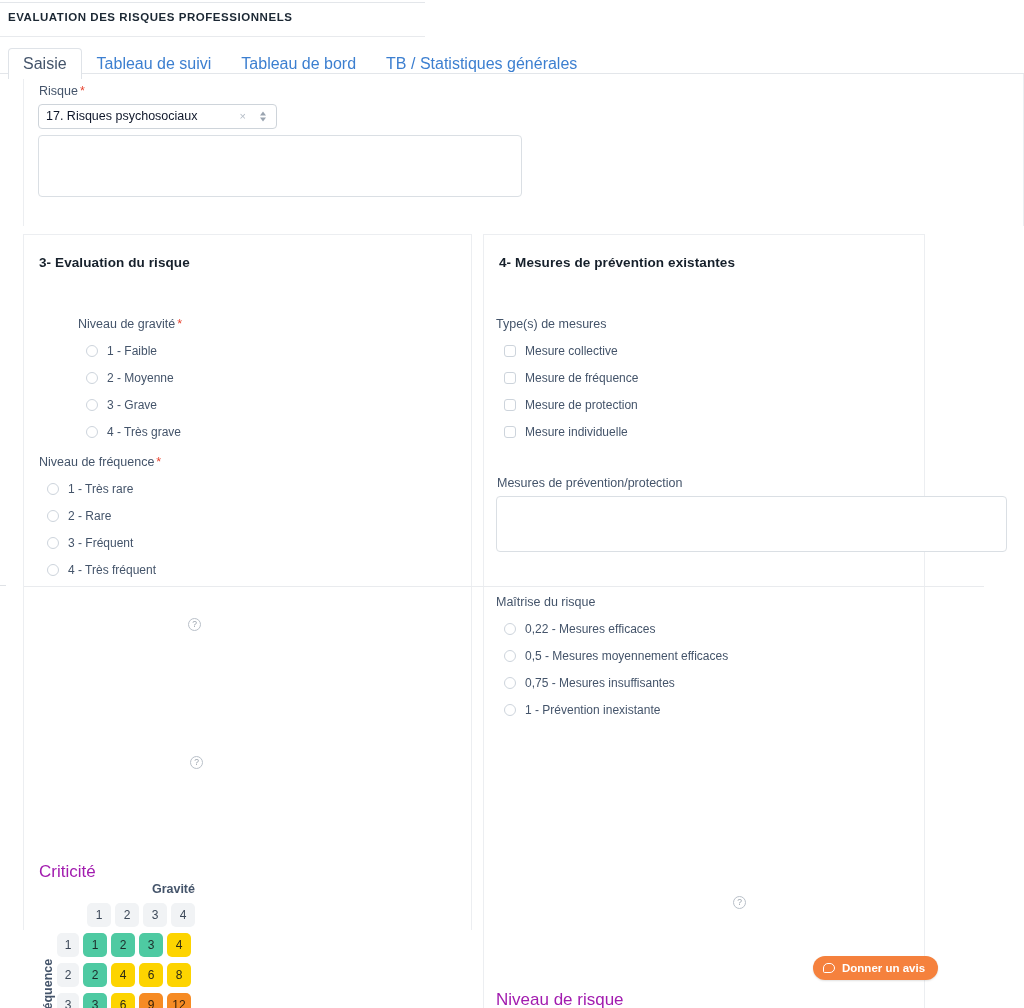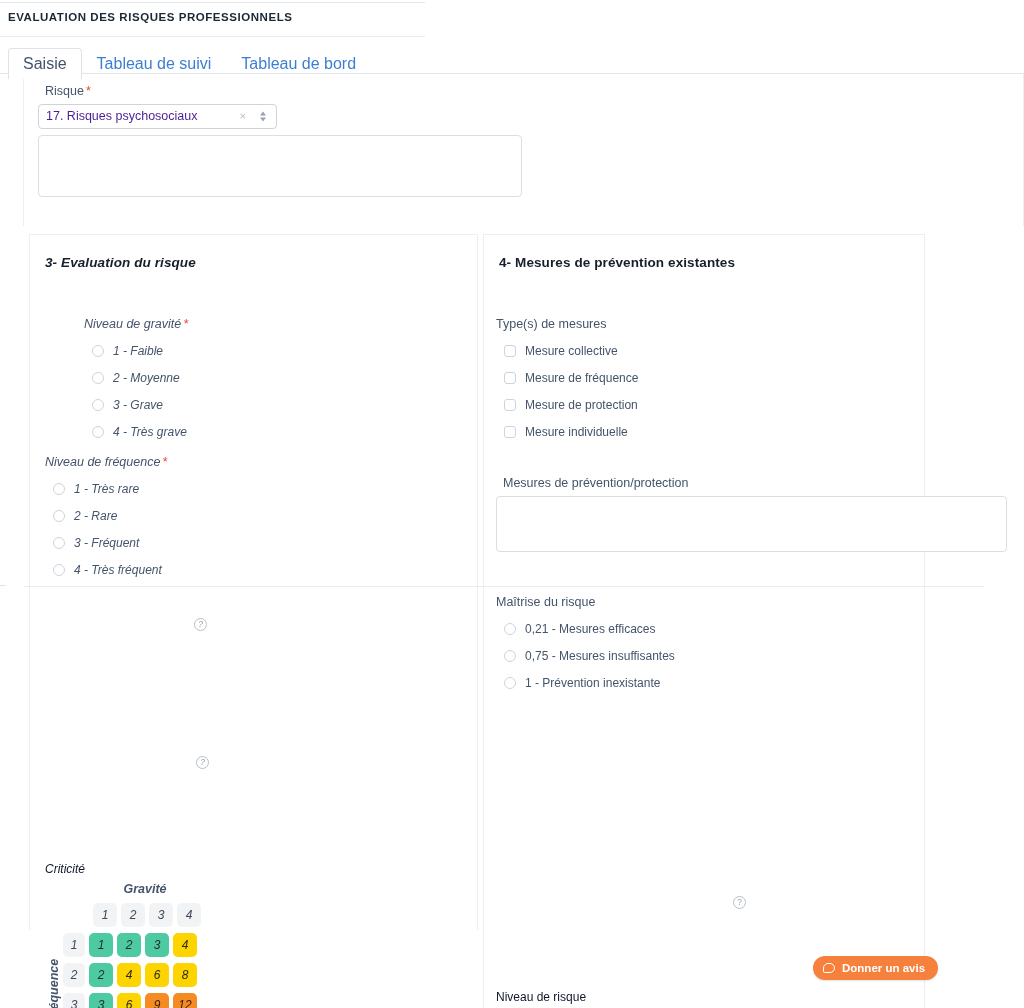--- a/index.html
+++ b/index.html
@@ -49,31 +49,31 @@
     position: absolute; left: 0; top: 73px; width: 1024px; height: 1px;
     background: #e3e6ea;
   }
 
   
   .form-card {
     position: absolute; left: 23px; top: 74px; width: 1001px; height: 152px;
     background: #ffffff; border-left: 1px solid #eceef1; border-right: 1px solid #eceef1;
   }
   .field-label {
-    font-size: 12.5px; color: #44546a; margin: 0 0 5px 7px; line-height: 1.1;
+    font-size: 12.5px; color: #44546a; margin: 0 0 5px 1px; line-height: 1.1;
   }
   .req { color: #e8432f; margin-left: 2px; font-size: 12.5px; }
 
   .risque-wrap { position: absolute; left: 14px; top: 11px; }
   .select-box {
     position: relative; width: 239px; height: 25px;
     border: 1px solid #ced4da; border-radius: 4px; background: #fff;
     display: flex; align-items: center; padding: 0 0 0 7px;
   }
-  .select-value { font-size: 12.5px; color: #4c1d95; white-space: nowrap; }
+  .select-value { font-size: 12.5px; color: #0f172a; white-space: nowrap; }
   .sel-clear {
     position: absolute; right: 30px; top: 50%; transform: translateY(-50%);
     font-size: 11px; color: #b4bcc6; cursor: pointer; line-height: 1;
   }
   .sel-caret {
     position: absolute; right: 9px; top: 50%; transform: translateY(-50%);
     width: 9px; height: 13px; cursor: pointer;
     display: flex; flex-direction: column; align-items: center; justify-content: center; gap: 2px;
   }
   .sel-caret span { display: block; width: 0; height: 0; border-left: 3.5px solid transparent; border-right: 3.5px solid transparent; }
@@ -85,21 +85,21 @@
     width: 484px; height: 62px; border: 1px solid #dadfe4; border-radius: 4px;
     background: #fff; resize: none; outline: none;
     font-family: "Liberation Sans", sans-serif; font-size: 12.5px; padding: 6px 8px; color: #2d3a4a;
   }
 
   
   .card {
     position: absolute; background: #ffffff;
     border: 1px solid #eceef1; border-top: none; border-bottom: none;
   }
-  .card-left  { left: 29px;  top: 234px; width: 449px; height: 696px; font-style: italic; }
+  .card-left  { left: 23px;  top: 234px; width: 449px; height: 696px; }
   .card-right { left: 483px; top: 234px; width: 442px; height: 774px; }
   .card-top-rule { position: absolute; left: 0; top: 0; width: 100%; height: 1px; background: #eceef1; }
 
   .section-title {
     position: absolute; left: 15px; top: 21px;
     font-size: 13.5px; font-weight: bold; color: #16202b; letter-spacing: .1px;
   }
 
   
   .group { position: absolute; }
@@ -116,21 +116,21 @@
   .opt-text { font-size: 12px; color: #44546a; white-space: nowrap; }
 
   .help-icon {
     position: absolute; width: 13px; height: 13px; border-radius: 50%;
     border: 1px solid #b9c0c9; color: #9aa3ad;
     font-size: 8.5px; line-height: 11px; text-align: center; cursor: pointer;
     font-family: "Liberation Sans", sans-serif;
   }
 
   
-  .matrix-title { font-size: 12px; color: #0f172a; }
+  .matrix-title { font-size: 17px; color: #a21caf; }
   .axis-x-label {
     font-size: 12.5px; font-weight: bold; color: #44546a; text-align: center;
   }
   .axis-y-label {
     font-size: 12.5px; font-weight: bold; color: #44546a;
     writing-mode: vertical-rl; transform: rotate(180deg); white-space: nowrap;
   }
   .mrow { display: flex; align-items: center; }
   .cell {
     height: 24px; border-radius: 5px; display: flex; align-items: center; justify-content: center;
@@ -166,20 +166,21 @@
 <div class="page">
 
   <div class="topline"></div>
   <div class="app-title">EVALUATION DES RISQUES PROFESSIONNELS</div>
   <div class="title-rule"></div>
 
   <div class="tabs">
     <div class="tab active">Saisie</div>
     <div class="tab">Tableau de suivi</div>
     <div class="tab">Tableau de bord</div>
+    <div class="tab">TB / Statistiques générales</div>
   </div>
   <div class="tabs-rule"></div>
 
   <div class="form-card">
     <div class="risque-wrap">
       <div class="field-label">
         <span>Risque</span><span class="req">*</span>
       </div>
       <div class="select-box">
         <span class="select-value">17. Risques psychosociaux</span>
@@ -241,21 +242,21 @@
       </div>
       <div class="opt">
         <span class="radio"></span>
         <span class="opt-text">4 - Très fréquent</span>
       </div>
     </div>
     <div class="help-icon" style="left:166px; top:522px;">?</div>
 
     <div class="matrix-title" style="position:absolute; left:15px; top:628px;">Criticité</div>
     <div id="criticite-matrix" style="position:absolute; left:15px; top:648px;">
-        <div class="axis-x-label" style="margin-left: 44px; width: 112px; margin-bottom: 7px;">Gravité</div>
+        <div class="axis-x-label" style="margin-left: 44px; width: 112px; margin-bottom: 7px; text-align: right;">Gravité</div>
         <div style="display: flex;">
           <div class="axis-y-label" style="width: 18px; display: flex; align-items: center; justify-content: center; margin-top: 30px; height: 114px;">Fréquence</div>
           <div>
             <div class="mrow" style="margin-bottom: 6px;">
               <div class="cell blank" style="width: 26px;"></div>
               <div class="cell hdr" style="width: 24px;">1</div>
               <div class="cell hdr" style="width: 24px;">2</div>
               <div class="cell hdr" style="width: 24px;">3</div>
               <div class="cell hdr" style="width: 24px;">4</div>
             </div>
@@ -311,21 +312,25 @@
 
     <div style="position:absolute; left:12px; top:243px;">
       <div class="field-label">Mesures de prévention/protection</div>
       <textarea class="desc-area" style="width: 511px; height: 56px;"></textarea>
     </div>
 
     <div class="group" style="left:12px; top:361px;">
       <div class="group-label">Maîtrise du risque</div>
       <div class="opt">
         <span class="radio"></span>
-        <span class="opt-text">0,21 - Mesures efficaces</span>
+        <span class="opt-text">0,22 - Mesures efficaces</span>
+      </div>
+      <div class="opt">
+        <span class="radio"></span>
+        <span class="opt-text">0,5 - Mesures moyennement efficaces</span>
       </div>
       <div class="opt">
         <span class="radio"></span>
         <span class="opt-text">0,75 - Mesures insuffisantes</span>
       </div>
       <div class="opt">
         <span class="radio"></span>
         <span class="opt-text">1 - Prévention inexistante</span>
       </div>
     </div>

